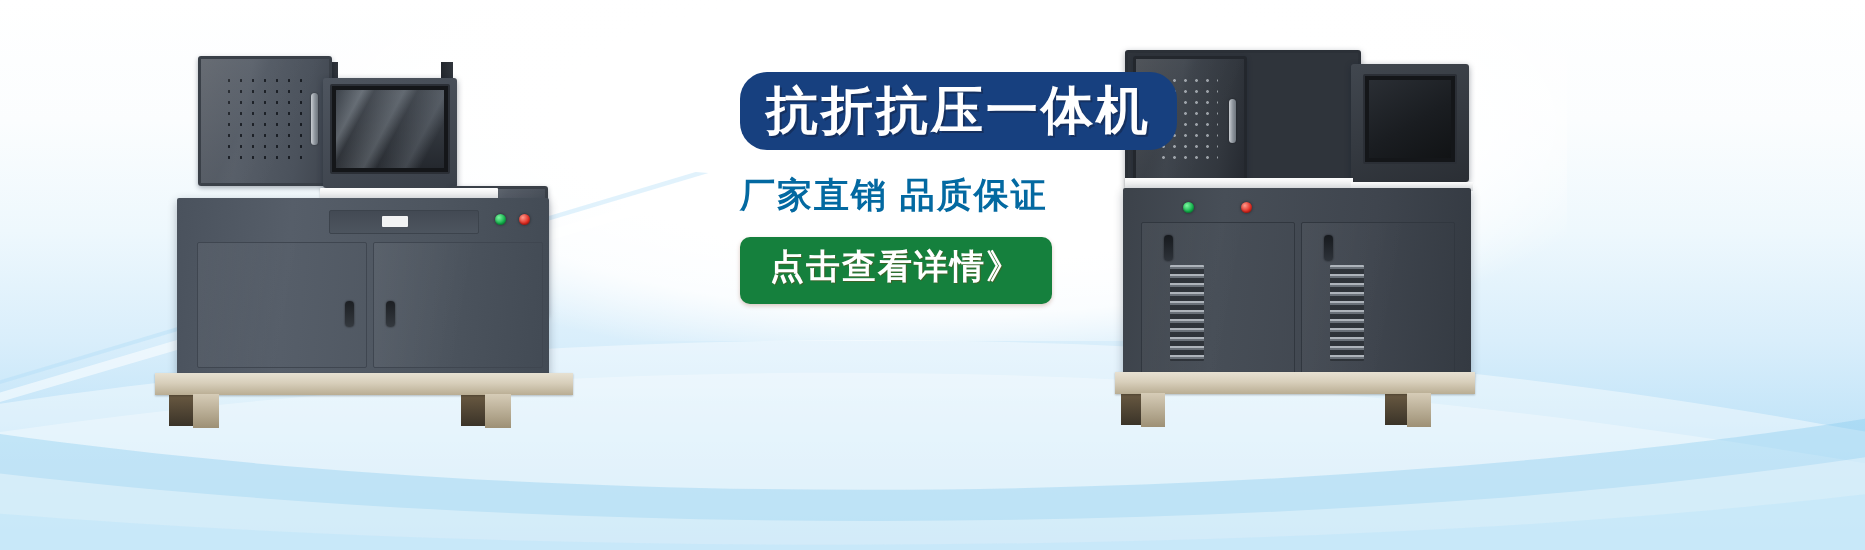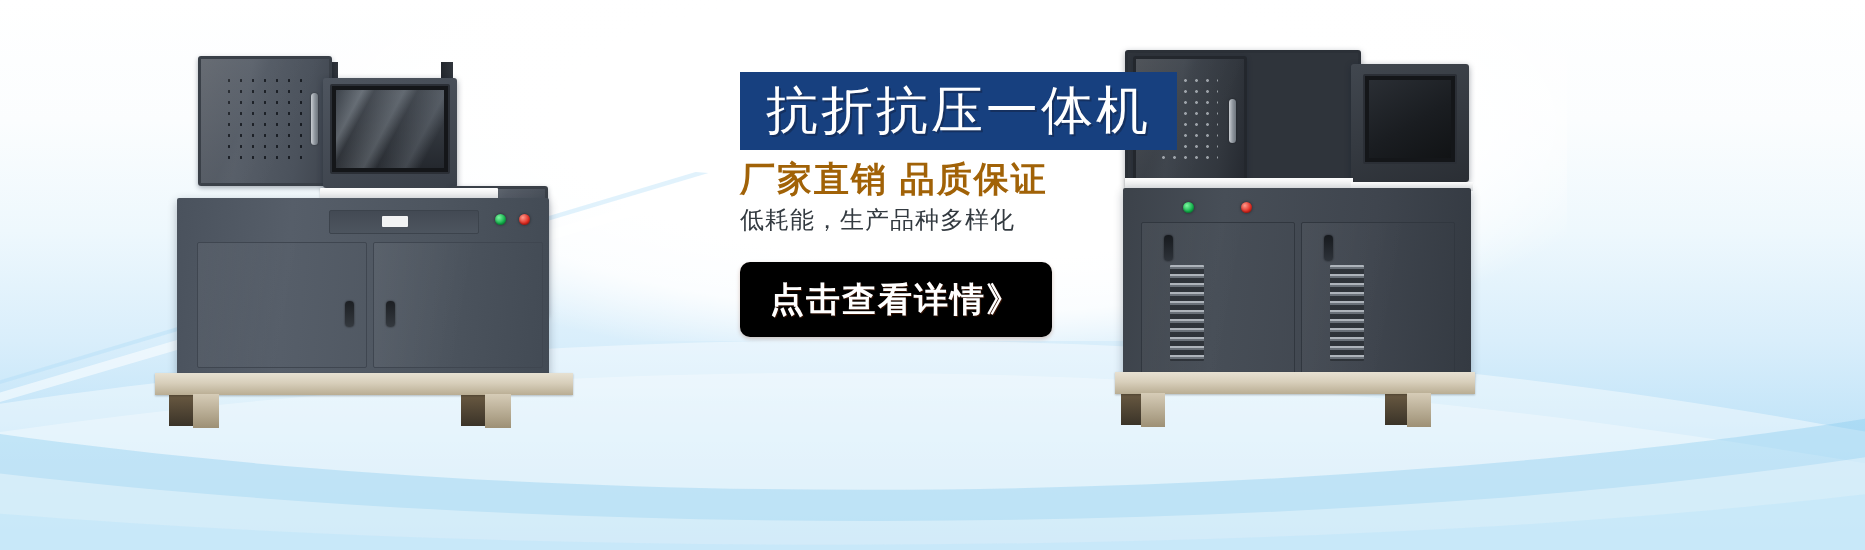--- a/index.html
+++ b/index.html
@@ -289,61 +289,62 @@
     left: 740px;
     top: 72px;
     width: 540px;
   }
   .title-bar {
     display: inline-block;
     background: #17407f;
     color: #ffffff;
     padding: 12px 26px 14px 26px;
     font-size: 52px;
-    font-weight: normal;
+    font-weight: bold;
     letter-spacing: 3px;
     line-height: 1;
     text-shadow: 2px 2px 0 rgba(20,35,70,.55);
     white-space: nowrap;
+    border-radius: 27px;
   }
   .sub-orange {
     margin-top: 18px;
     color: #ee5a1d;
     font-size: 35px;
     font-weight: bold;
     letter-spacing: 2px;
     line-height: 1.18;
     white-space: nowrap;
   }
   .sub-blue {
-    margin-top: 8px;
-    color: #a16207;
+    margin-top: 24px;
+    color: #0369a1;
     font-size: 35px;
     font-weight: bold;
     letter-spacing: 2px;
     line-height: 1.18;
     white-space: nowrap;
   }
   .desc {
     margin-top: 14px;
     color: #333a40;
     font-size: 24px;
     line-height: 1.62;
     letter-spacing: 1px;
     white-space: nowrap;
   }
   .cta {
     display: inline-block;
     margin-top: 22px;
-    background: #000000;
+    background: #15803d;
     color: #ffffff;
     font-size: 34px;
     font-weight: bold;
     letter-spacing: 2px;
-    padding: 15px 30px 14px 30px;
+    padding: 7px 30px 14px 30px;
     border-radius: 10px;
     border: none;
     cursor: pointer;
     white-space: nowrap;
     font-family: Liberation Mono, monospace;
     box-shadow: 0 2px 4px rgba(120,45,10,.25);
     text-shadow: 1px 1px 0 rgba(140,50,10,.35);
   }
 </style>
 </head>
@@ -474,18 +475,17 @@
   </div>
 
   <div class="copy">
 
     <div class="title-bar">抗折抗压一体机</div>
 
 
     <div class="sub-blue">厂家直销  品质保证</div>
 
 
-    <div class="desc" style="margin-top:2px;">低耗能，生产品种多样化</div>
 
     <button class="cta">点击查看详情》</button>
   </div>
 
 </div>
 
 </body></html>

